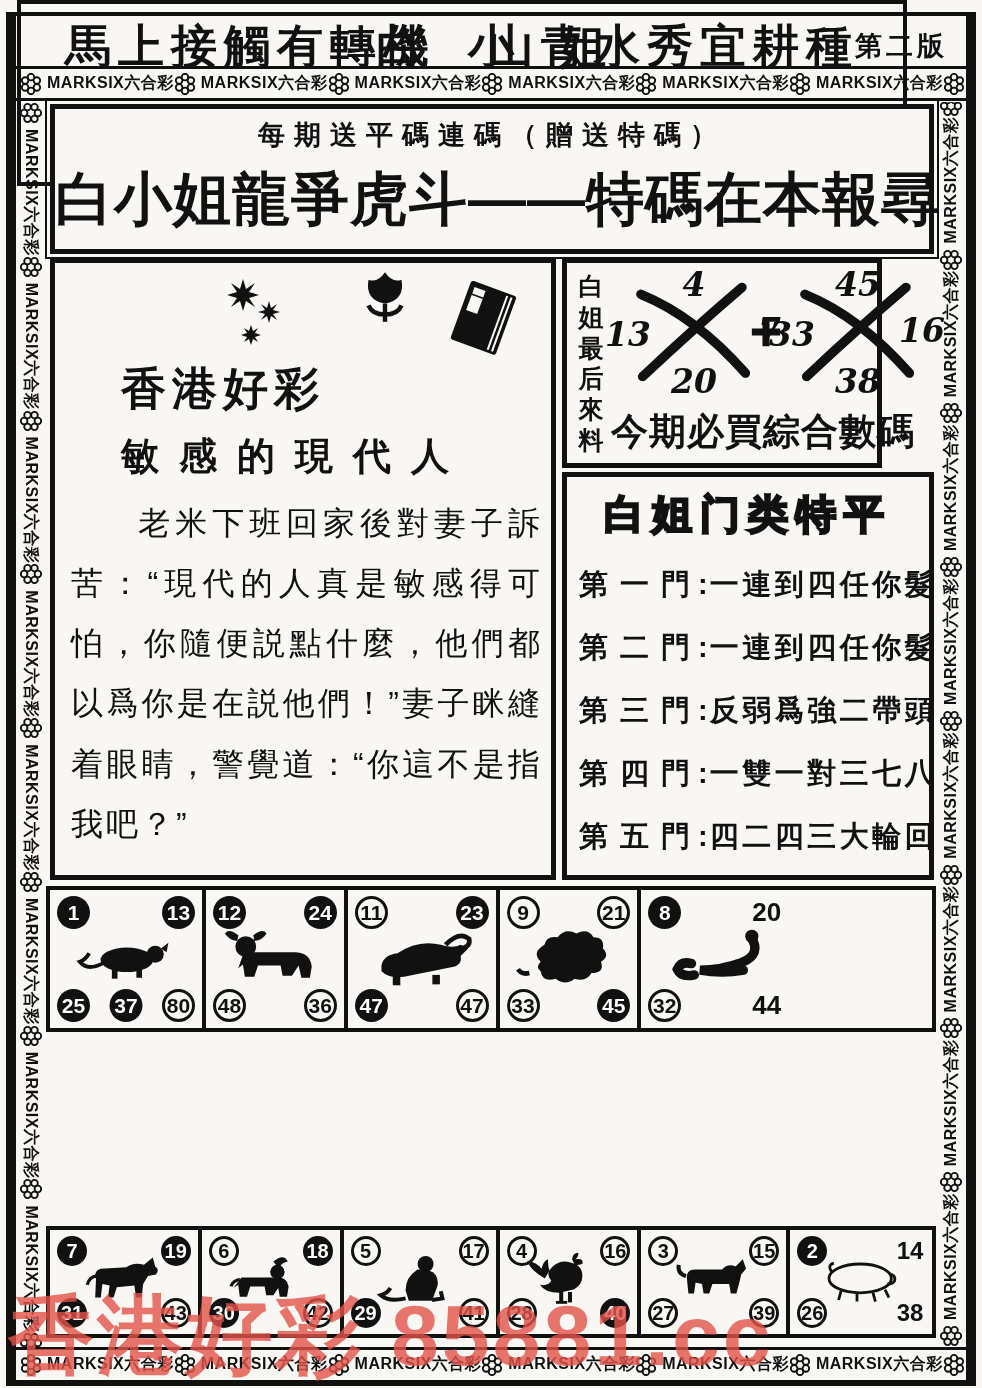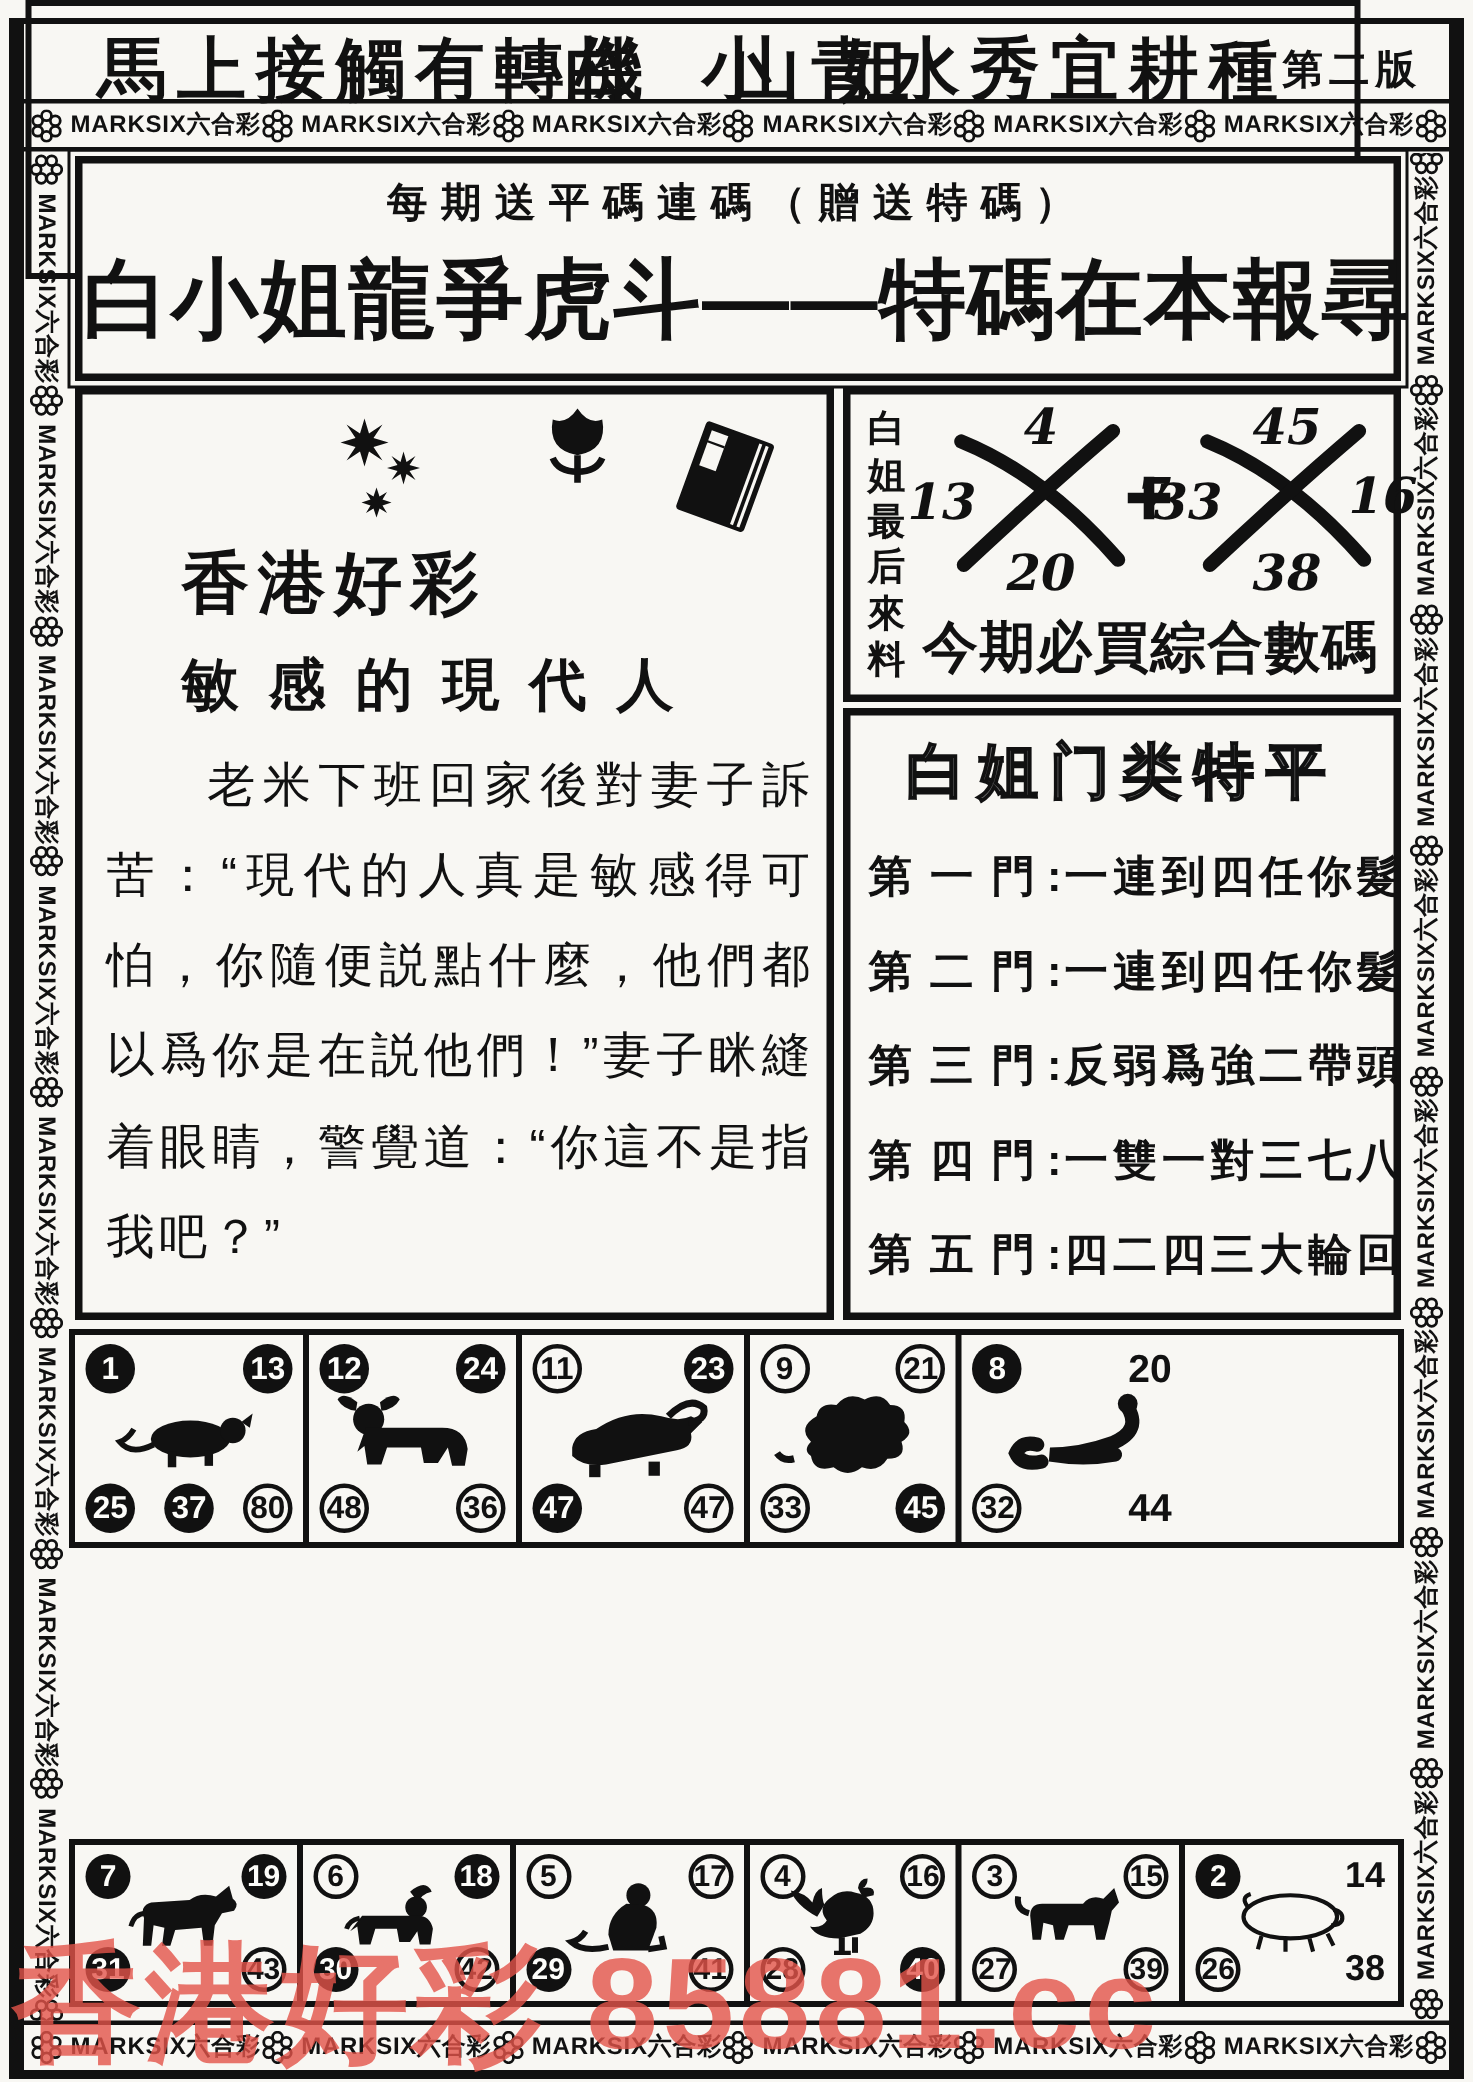--- a/index.html
+++ b/index.html
@@ -37,37 +37,37 @@
   #story-box{left:50px;top:258px;width:506px;height:622px;padding:6px 16px;}
   #deco-row{position:relative;height:86px;}
   #flower-cluster{position:absolute;left:150px;top:4px;}
   #tulip{position:absolute;left:292px;top:0;}
   #book{position:absolute;right:12px;top:10px;}
   #story-header{position:absolute;left:66px;top:96px;font-size:45px;font-weight:900;letter-spacing:6px;}
   #story-title{position:absolute;left:66px;top:168px;font-size:38px;font-weight:bold;letter-spacing:20px;white-space:nowrap;}
   #story-body{position:absolute;left:16px;top:230px;width:472px;font-size:32px;line-height:1.88;
     letter-spacing:3px;text-align:justify;text-indent:2.1em;font-weight:400;}
   
-  #tips-box{left:562px;top:258px;width:372px;height:210px;}
+  #tips-box{left:562px;top:258px;width:320px;height:210px;}
   #tips-label{position:absolute;left:8px;top:8px;width:32px;font-size:25px;font-weight:900;
     line-height:1.23;text-align:center;word-break:break-all;}
   .cross-group{position:absolute;width:150px;height:122px;top:8px;}
   #cross1{left:52px;} #cross2{left:216px;}
   .cross-group svg.xmark{position:absolute;left:15px;top:6px;width:120px;height:110px;}
   .cn{position:absolute;font-family:"DejaVu Serif",serif;font-style:italic;font-weight:bold;font-size:33px;}
   .cn.top{left:50%;transform:translateX(-50%);top:-6px;}
   .cn.left{left:-14px;top:44px;}
   .cn.right{right:-12px;top:40px;}
   .cn.bottom{left:50%;transform:translateX(-50%);bottom:-8px;}
   #plus-icon{position:absolute;left:182px;top:52px;width:34px;height:34px;}
   #tips-footer{position:absolute;left:44px;right:6px;bottom:6px;text-align:center;
     font-size:37px;font-weight:900;letter-spacing:1px;white-space:nowrap;}
   
   #gates-box{left:562px;top:472px;width:372px;height:408px;padding:10px 12px;}
-  #gates-title{text-align:center;font-size:40px;font-weight:400;letter-spacing:8px;
+  #gates-title{text-align:center;font-size:40px;font-weight:700;letter-spacing:8px;
     color:#737373;-webkit-text-stroke:2.5px #111;text-shadow:0 0 1px #111;}
   .gate-line{display:flex;align-items:baseline;margin-top:23px;font-weight:bold;white-space:nowrap;}
   .gate-no{font-size:29px;letter-spacing:12px;}
   .gate-colon{font-size:29px;margin:0 2px 0 -4px;}
   .gate-text{font-size:29px;letter-spacing:3.5px;font-family:"Liberation Serif",serif;}
   
   .zrow{position:absolute;left:46px;width:890px;border:4px solid #111;display:grid;box-sizing:border-box;}
   #zrow1{top:886px;height:146px;grid-template-columns:1.1fr 1fr 1.07fr 1fr 1.05fr 1fr;}
   #zrow2{top:1226px;height:112px;grid-template-columns:1.07fr 1fr 1.1fr 1fr 1.05fr 1fr;}
   .zcell{position:relative;border-right:4px solid #111;overflow:hidden;}

